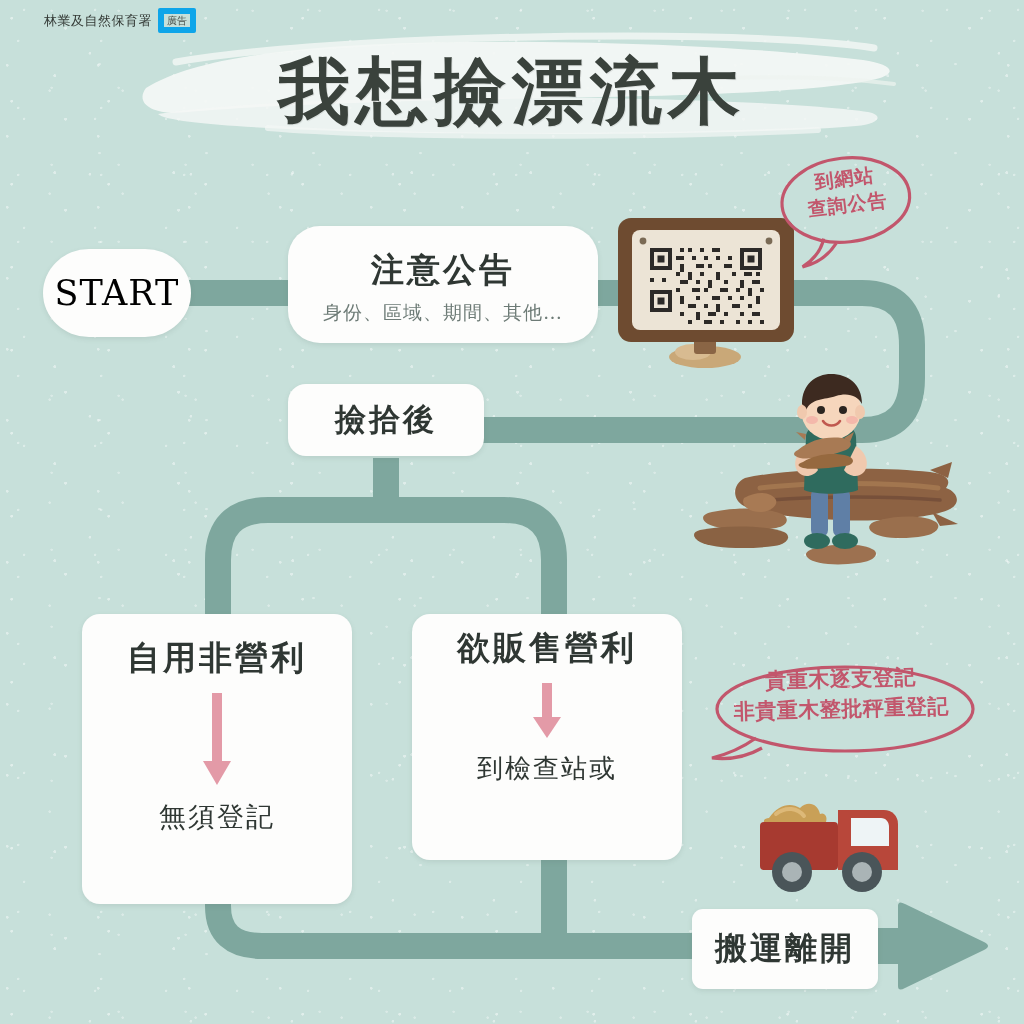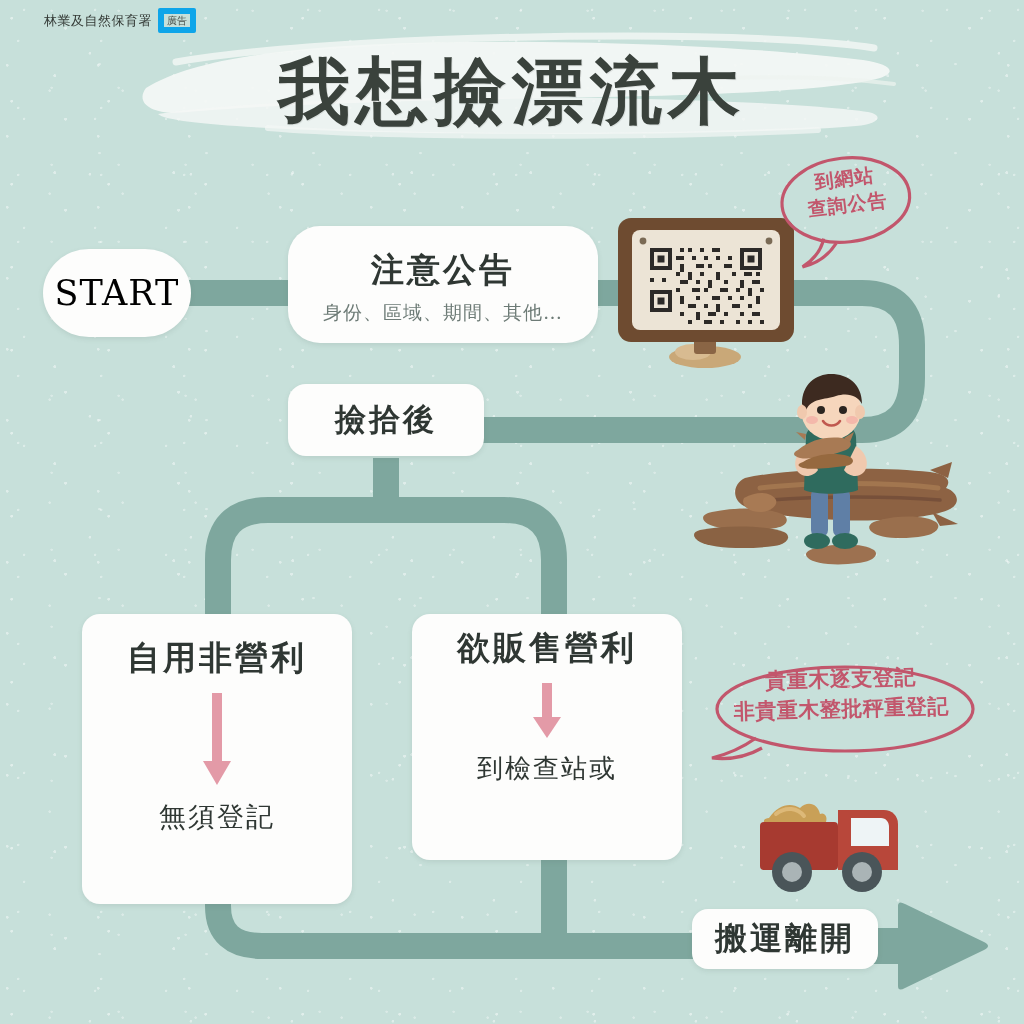--- a/index.html
+++ b/index.html
@@ -138,22 +138,22 @@
   }
   #node-self .head, #node-sell .head { font-size: 33px; }
   #node-self .foot { font-size: 27px; }
   #node-sell .foot { font-size: 26px; }
 
   .parrow { margin: 12px 0 10px; }
   #node-self .foot { }
   #node-sell .foot { margin-top: 0px; }
 
   #node-move {
-    left: 692px; top: 909px; width: 186px; height: 60px;
-    border-radius: 16px;
+    left: 692px; top: 909px; width: 186px; height: 80px;
+    border-radius: 11px;
   }
   #node-move .head { font-size: 32px; }
 
   
   .bubble-text {
     position: absolute;
     color: #c2566c;
     font-family: "DejaVu Sans", sans-serif;
     font-weight: 700;
     text-align: center;

